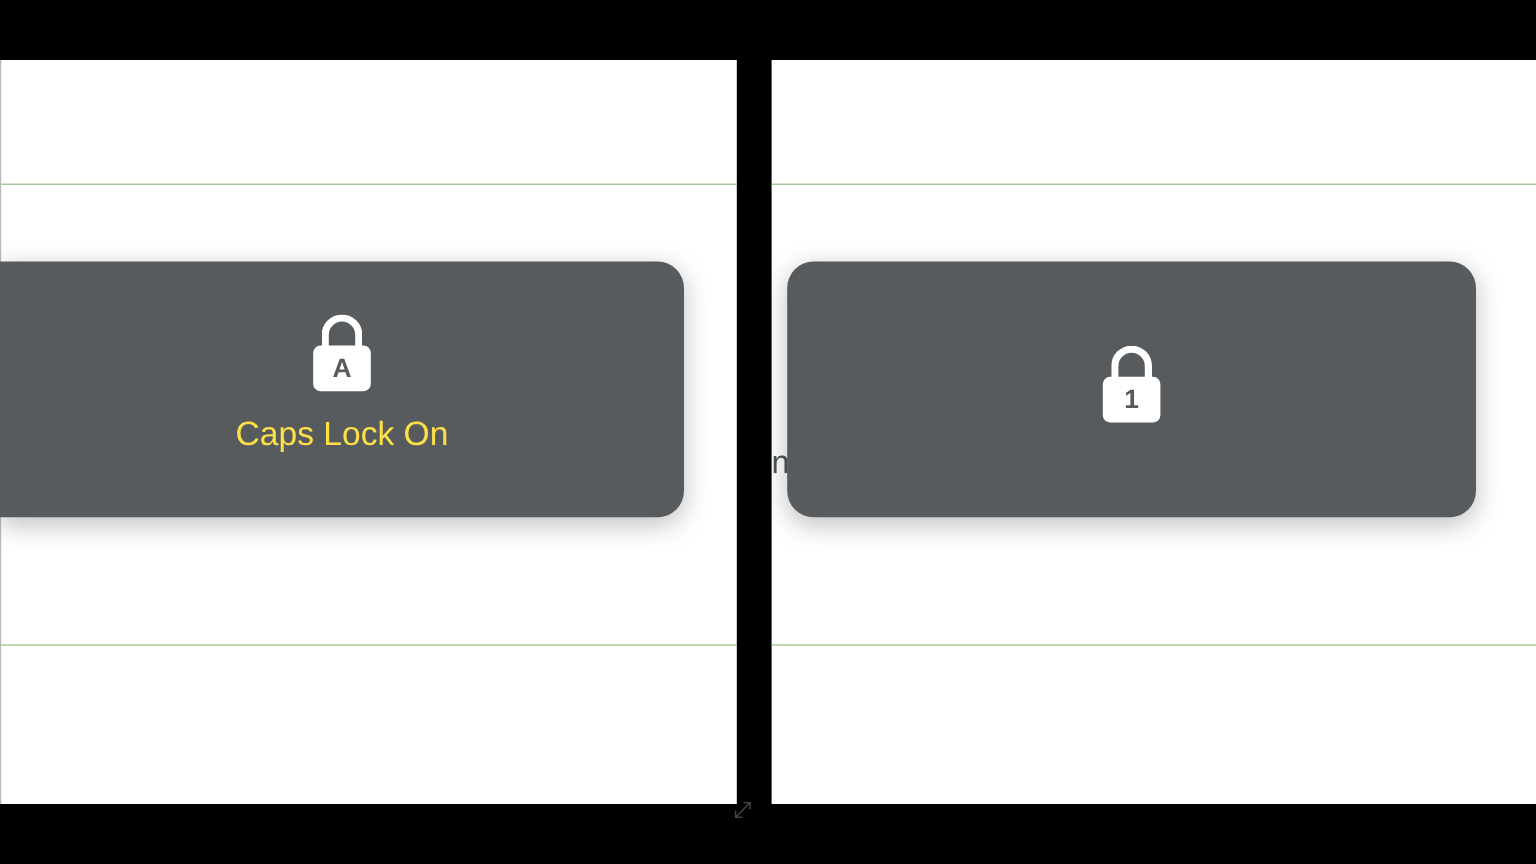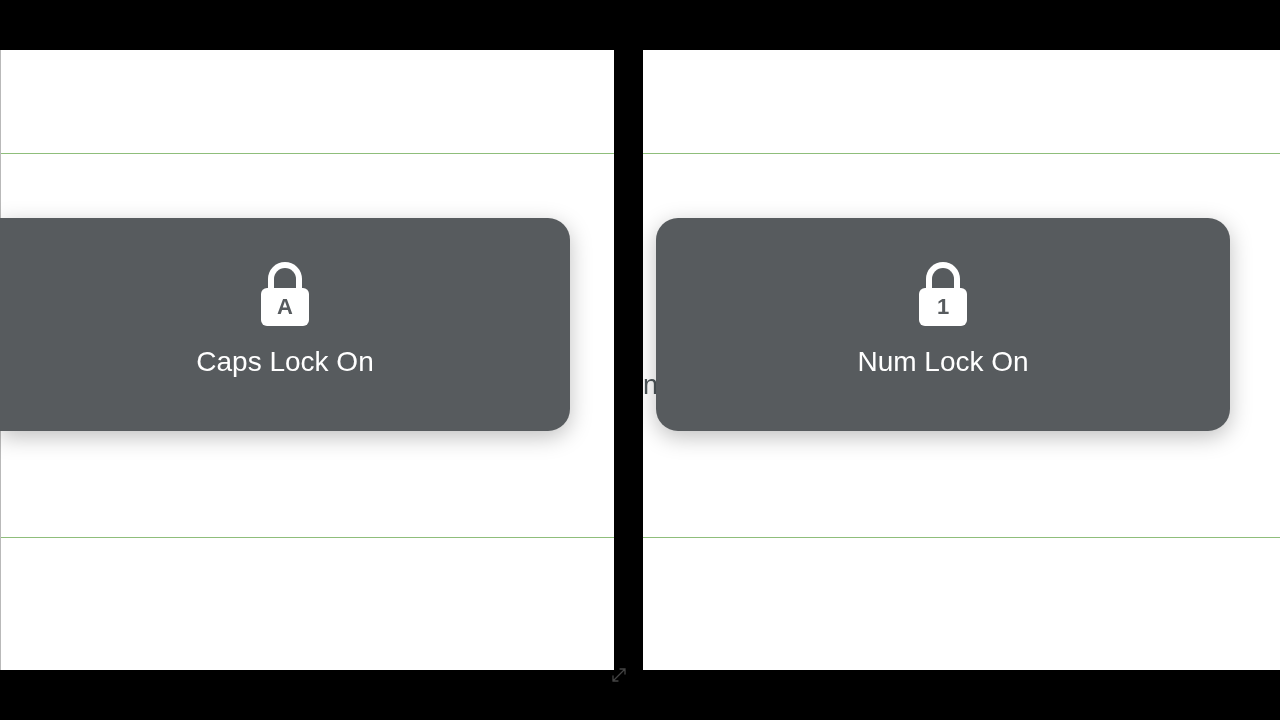--- a/index.html
+++ b/index.html
@@ -66,21 +66,21 @@
     justify-content: center;
     gap: 30px;
   }
   .toast .icon-wrap {
     display: flex;
     align-items: center;
     justify-content: center;
     margin-top: -10px;
   }
   .toast .toast-label {
-    color: #ffffff;
+    color: #fde047;
     font-size: 28px;
     font-weight: 400;
     margin-top: -10px;
   }
 
   
   .lock-icon { width: 48px; height: 64px; position: relative; }
   .lock-icon .shackle {
     position: absolute;
     top: 0; left: 50%; transform: translateX(-50%);
@@ -157,16 +157,15 @@
 
   <div class="toast" style="left:656px; top:218px; width:574px;">
     <div class="icon-wrap">
       <div class="lock-icon">
         <div class="shackle"></div>
         <div class="body">
             <span class="glyph">1</span>
           </div>
       </div>
     </div>
-    <div class="toast-label">Num Lock On</div>
   </div>
 
 </div>
 
 </body></html>

